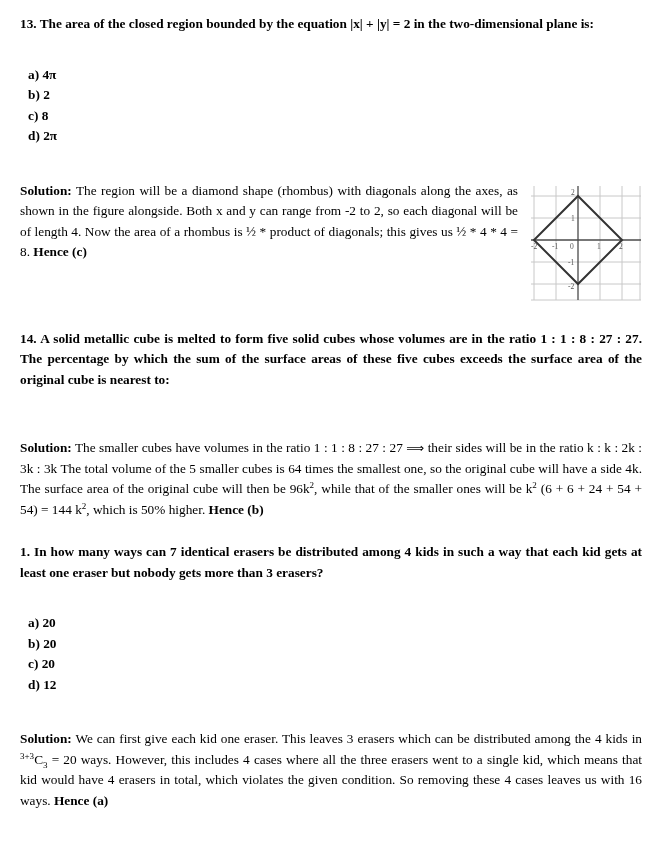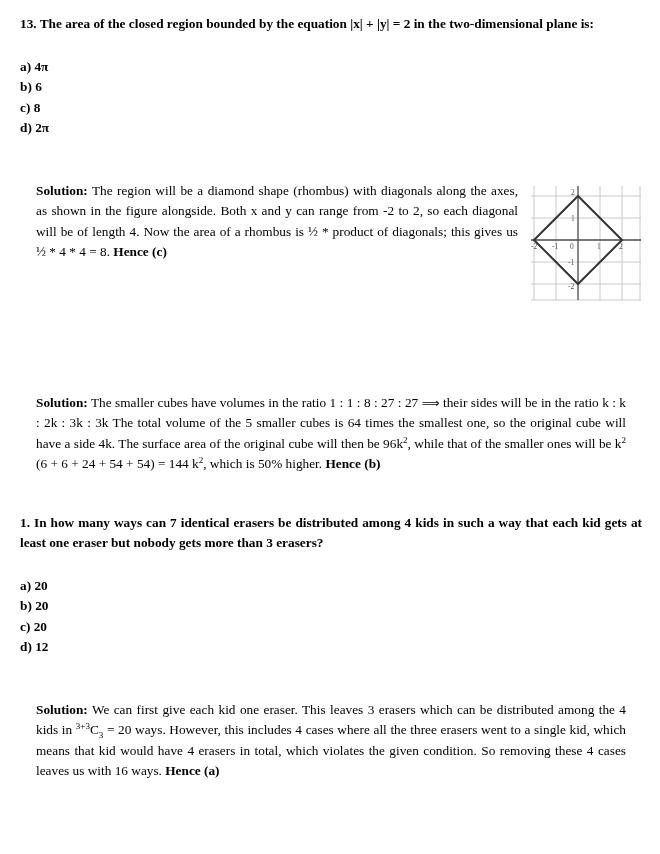--- a/index.html
+++ b/index.html
@@ -26,36 +26,36 @@
   }
   .qtext {
     font-weight: bold;
     font-size: 13.3px;
     line-height: 20.5px;
     text-align: justify;
     text-justify: inter-word;
     margin: 0;
   }
   .options {
-    margin: 0;
+    margin: 8px;
     padding: 0;
     list-style: none;
   }
   .options li {
     font-weight: bold;
     font-size: 13.3px;
     line-height: 20.5px;
     white-space: pre;
   }
   .soln {
     font-size: 13.3px;
     line-height: 20.5px;
     text-align: justify;
     text-justify: inter-word;
-    margin: 16px;
+    margin: 0;
   }
   .soln b { font-weight: bold; }
   .gap-md { height: 22px; }
   .gap-lg { height: 26px; }
 
   
   .figure-float {
     float: right;
     width: 112px;
     height: 120px;
@@ -84,21 +84,21 @@
 
 <div class="page">
 
   <div class="qblock">
     <p class="qtext">13. The area of the closed region bounded by the equation |x| + |y| = 2 in the two-dimensional plane is:</p>
 
     <div class="gap-md"></div>
 
     <ul class="options">
       <li>a) 4π</li>
-      <li>b) 6</li>
+      <li>b) 2</li>
       <li>c) 8</li>
       <li>d) 2π</li>
     </ul>
 
     <div class="gap-lg"></div>
 
     <div class="soln-wrap">
 
       <div class="figure-float">
         <svg width="112" height="120" viewBox="0 0 112 120" xmlns="http://www.w3.org/2000/svg">
@@ -140,20 +140,21 @@
         </svg>
       </div>
 
       <p class="soln"><b>Solution:</b><span> The region will be a diamond shape (rhombus) with diagonals along the axes, as shown in the figure alongside. Both x and y can range from -2 to 2, so each diagonal will be of length 4. Now the area of a rhombus is ½ * product of diagonals; this gives us ½ * 4 * 4 = 8. </span><b>Hence (c)</b></p>
     </div>
   </div>
 
   <div class="gap-md"></div>
 
   <div class="qblock">
+    <p class="qtext">14. A solid metallic cube is melted to form five solid cubes whose volumes are in the ratio 1 : 1 : 8 : 27 : 27. The percentage by which the sum of the surface areas of these five cubes exceeds the surface area of the original cube is nearest to:</p>
 
     <div class="gap-md"></div>
 
 
     <div class="gap-lg"></div>
 
     <p class="soln"><b>Solution:</b><span> The smaller cubes have volumes in the ratio 1 : 1 : 8 : 27 : 27 </span><span class="arrow">⟹</span><span> their sides will be in the ratio k : k : 2k : 3k : 3k The total volume of the 5 smaller cubes is 64 times the smallest one, so the original cube will have a side 4k. The surface area of the original cube will then be 96k</span><sup class="num">2</sup><span>, while that of the smaller ones will be k</span><sup class="num">2</sup><span> (6 + 6 + 24 + 54 + 54) = 144 k</span><sup class="num">2</sup><span>, which is 50% higher. </span><b>Hence (b)</b></p>
   </div>
 
   <div class="gap-md"></div>

